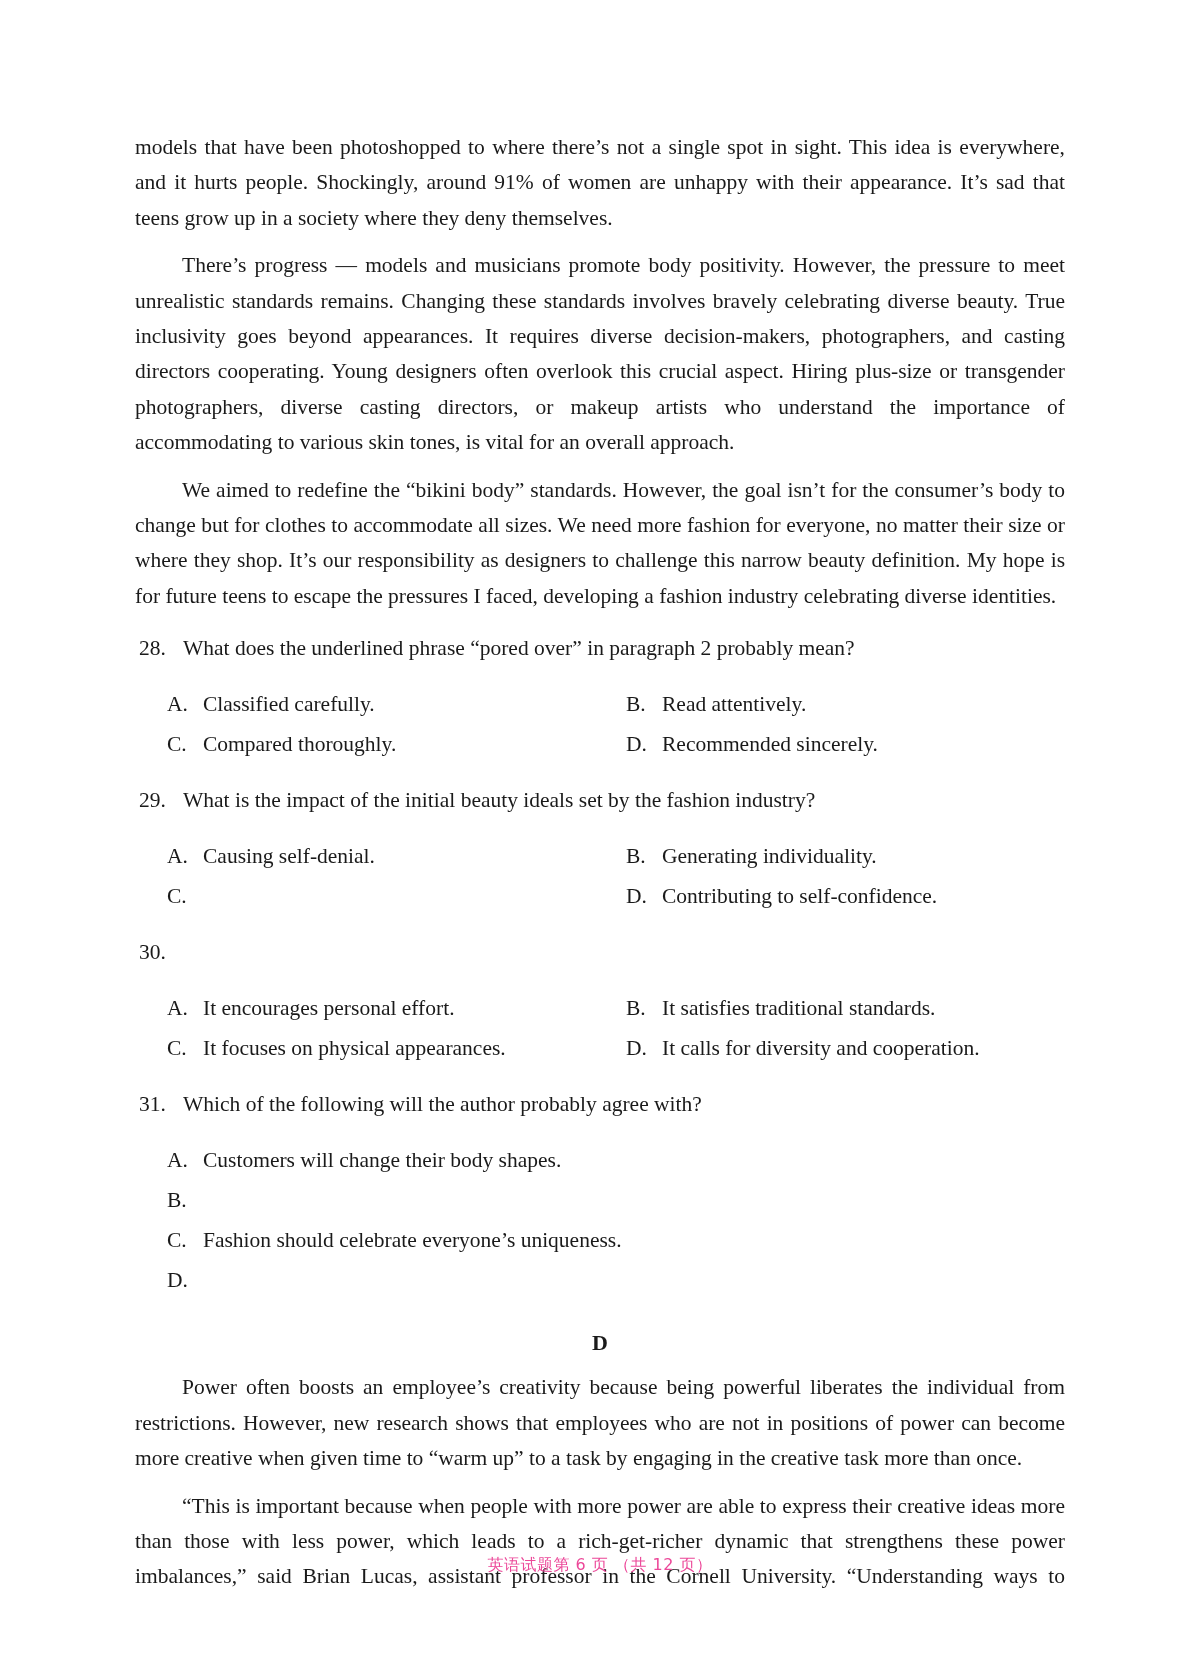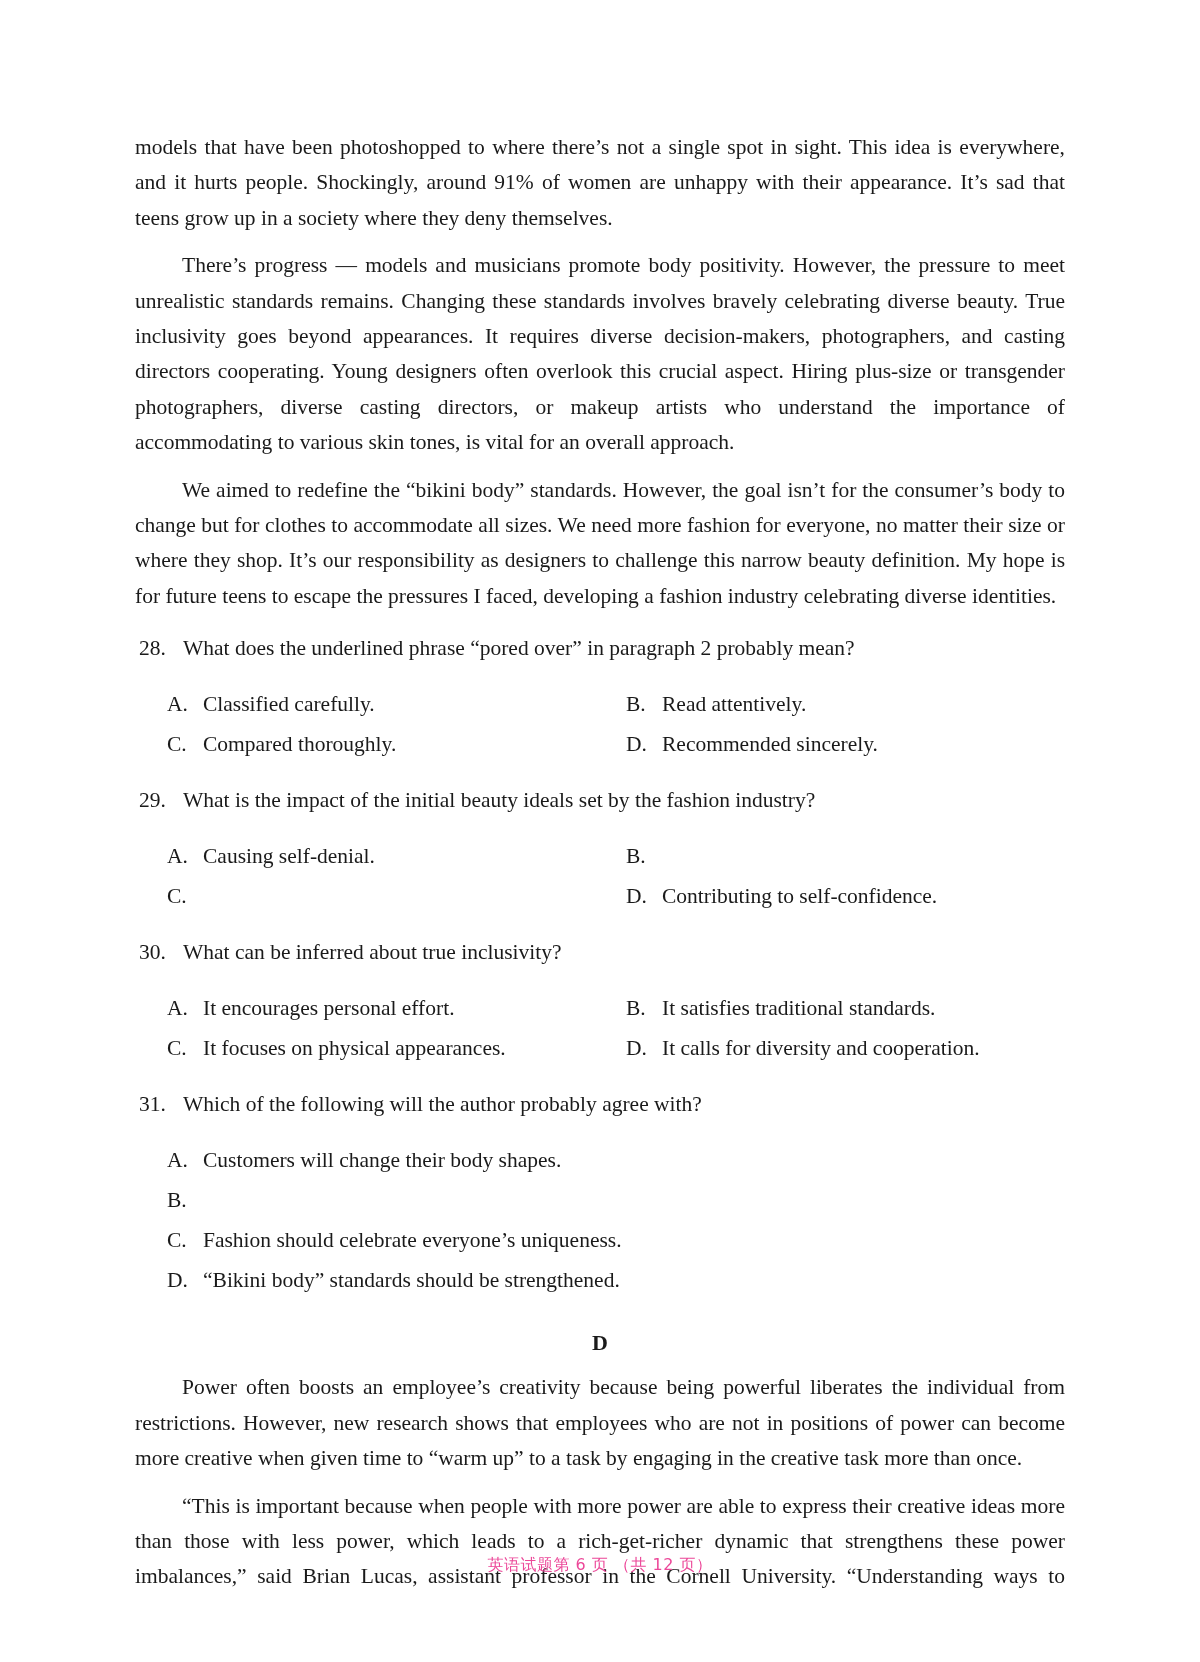--- a/index.html
+++ b/index.html
@@ -80,35 +80,35 @@
       <span class="q-num">29.</span>
       <span>What is the impact of the initial beauty ideals set by the fashion industry?</span>
     </div>
     <div class="options-2col">
       <div class="opt">
           <span class="opt-letter">A.</span>
           <span>Causing self-denial.</span>
         </div>
       <div class="opt">
           <span class="opt-letter">B.</span>
+          <span>Generating individuality.</span>
         </div>
       <div class="opt">
           <span class="opt-letter">C.</span>
         </div>
       <div class="opt">
           <span class="opt-letter">D.</span>
           <span>Contributing to self-confidence.</span>
         </div>
     </div>
   </section>
 
   <section>
     <div class="question">
       <span class="q-num">30.</span>
-      <span>What can be inferred about true inclusivity?</span>
     </div>
     <div class="options-2col">
       <div class="opt">
           <span class="opt-letter">A.</span>
           <span>It encourages personal effort.</span>
         </div>
       <div class="opt">
           <span class="opt-letter">B.</span>
           <span>It satisfies traditional standards.</span>
         </div>
@@ -135,21 +135,20 @@
         </div>
       <div class="opt">
           <span class="opt-letter">B.</span>
         </div>
       <div class="opt">
           <span class="opt-letter">C.</span>
           <span>Fashion should celebrate everyone’s uniqueness.</span>
         </div>
       <div class="opt">
           <span class="opt-letter">D.</span>
-          <span>“Bikini body” standards should be strengthened.</span>
         </div>
     </div>
   </section>
 
   <section>
     <div class="section-heading">D</div>
     <p class="line-block para">Power often boosts an employee’s creativity because being powerful liberates the individual from restrictions. However, new research shows that employees who are not in positions of power can become more creative when given time to “warm up” to a task by engaging in the creative task more than once.</p>
     <p class="line-block para" style="text-align-last: justify;">“This is important because when people with more power are able to express their creative ideas more than those with less power, which leads to a rich-get-richer dynamic that strengthens these power imbalances,” said Brian Lucas, assistant professor in the Cornell University. “Understanding ways to</p>
   </section>
 </div>

